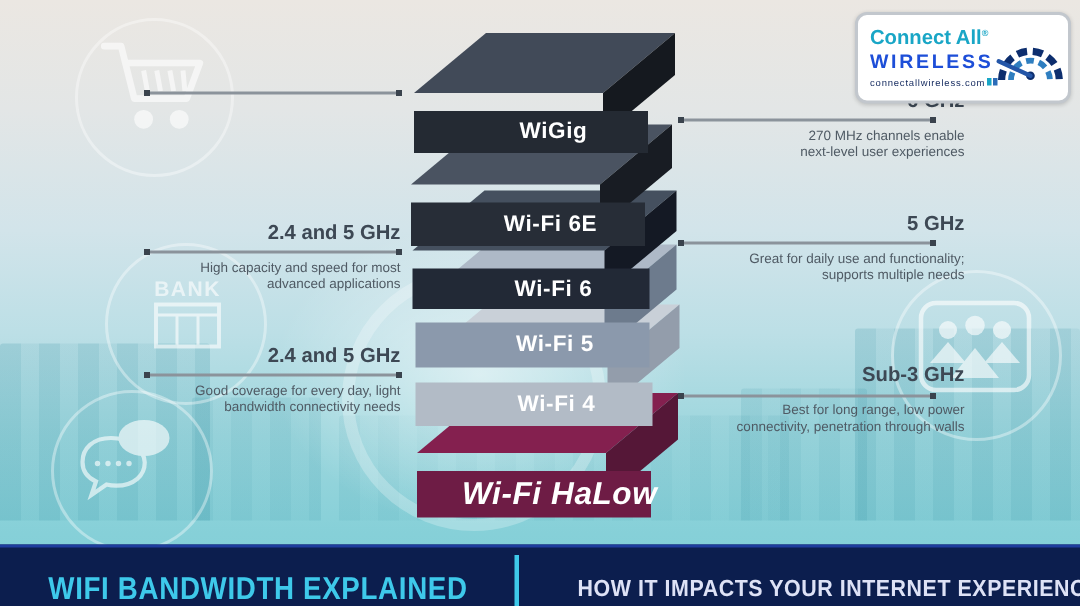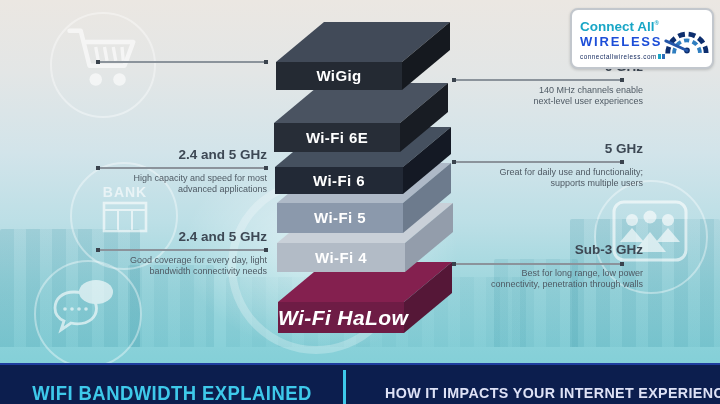--- a/index.html
+++ b/index.html
@@ -20,21 +20,21 @@
   .faint-circle{position:absolute; border:2px solid rgba(255,255,255,.38); border-radius:50%; pointer-events:none;}
   .fc-cart{left:50px; top:12px; width:102px; height:102px;}
   .fc-bank{left:70px; top:162px; width:104px; height:104px;}
   .fc-chat{left:34px; top:260px; width:104px; height:104px;}
   .fc-people{left:594px; top:180px; width:110px; height:110px;}
   .fc-stack{left:228px; top:178px; width:160px; height:160px; border-width:8px; border-color:rgba(255,255,255,.25);}
   .wicon{position:absolute; opacity:.62;}
   
   .slab{position:absolute;}
   .face{position:absolute;}
-  .face.front{left:0; top:0; width:var(--w); height:var(--h); background:var(--cf); text-align:center;}
+  .face.front{left:0; top:12px; width:var(--w); height:var(--h); background:var(--cf); text-align:center;padding-left:30px;}
   .face.top{left:0; top:-40px; width:var(--w); height:40px; background:var(--ct); transform:skewX(-50.2deg); transform-origin:0 100%;}
   .face.side{left:var(--w); top:0; width:48px; height:var(--h); background:var(--cr); transform:skewY(-39.8deg); transform-origin:0 0;}
   .slab-label{color:#fff; font-weight:600; font-size:15px; letter-spacing:.4px; line-height:var(--h); white-space:nowrap;}
   .s1{left:276px; top:62px;  --w:126px; --h:28px; --ct:#414a58; --cf:#242a33; --cr:#15191f; z-index:16;}
   .s2{left:274px; top:123px; --w:126px; --h:29px; --ct:#4a5361; --cf:#272d37; --cr:#181c23; z-index:15;}
   .s3{left:275px; top:167px; --w:128px; --h:27px; --ct:#45505f; --cf:#222936; --cr:#141924; z-index:14;}
   .s4{left:277px; top:203px; --w:126px; --h:30px; --ct:#aeb9c7; --cf:#8b99ac; --cr:#6d7b8d; z-index:13;}
   .s5{left:277px; top:243px; --w:128px; --h:29px; --ct:#c9d0d8; --cf:#b2bbc6; --cr:#939dab; z-index:12;}
   .s6{left:278px; top:302px; --w:126px; --h:31px; --ct:#84204f; --cf:#6e1c45; --cr:#551737; z-index:11;}
   .s6 .slab-label{font-size:21px;font-style:italic;}
@@ -167,29 +167,29 @@
     <div class="freq">2.4 and 5 GHz</div>
     <div class="desc">
       <div>Good coverage for every day, light</div>
       <div>bandwidth connectivity needs</div>
     </div>
   </div>
 
   <div class="ann ann-right ar1">
     <div class="freq">6 GHz</div>
     <div class="desc">
-      <div>140 MHz channels enable</div>
+      <div>270 MHz channels enable</div>
       <div>next-level user experiences</div>
     </div>
   </div>
   <div class="ann ann-right ar2">
     <div class="freq">5 GHz</div>
     <div class="desc">
       <div>Great for daily use and functionality;</div>
-      <div>supports multiple users</div>
+      <div>supports multiple needs</div>
     </div>
   </div>
   <div class="ann ann-right ar3">
     <div class="freq">Sub-3 GHz</div>
     <div class="desc">
       <div>Best for long range, low power</div>
       <div>connectivity, penetration through walls</div>
     </div>
   </div>
 

